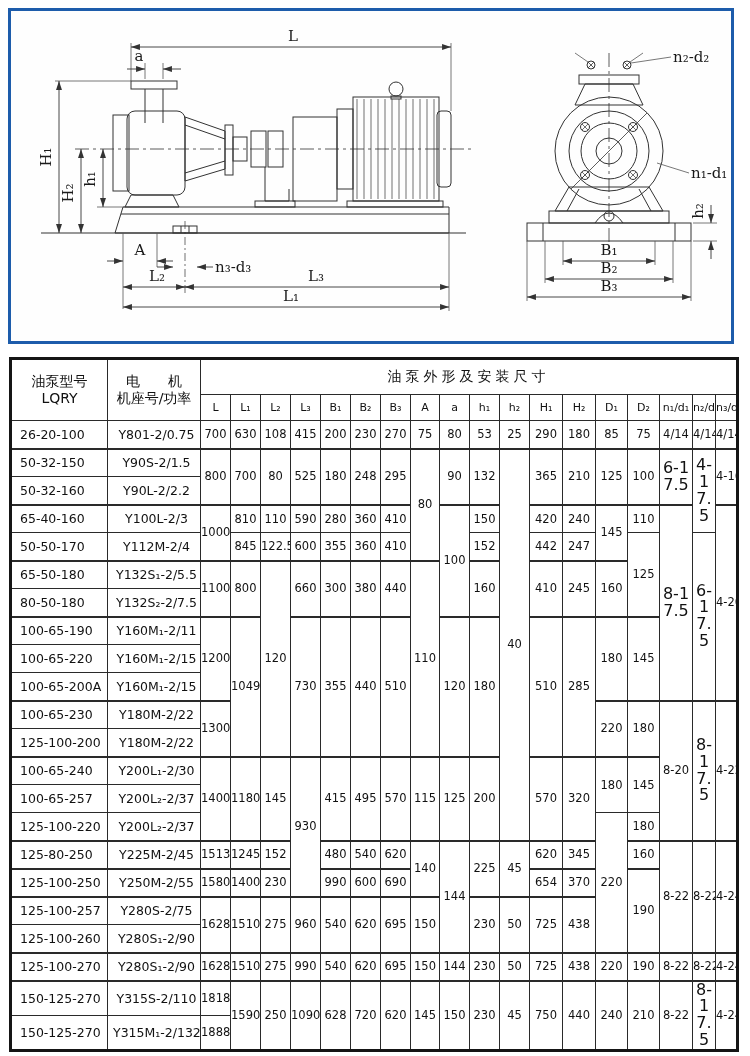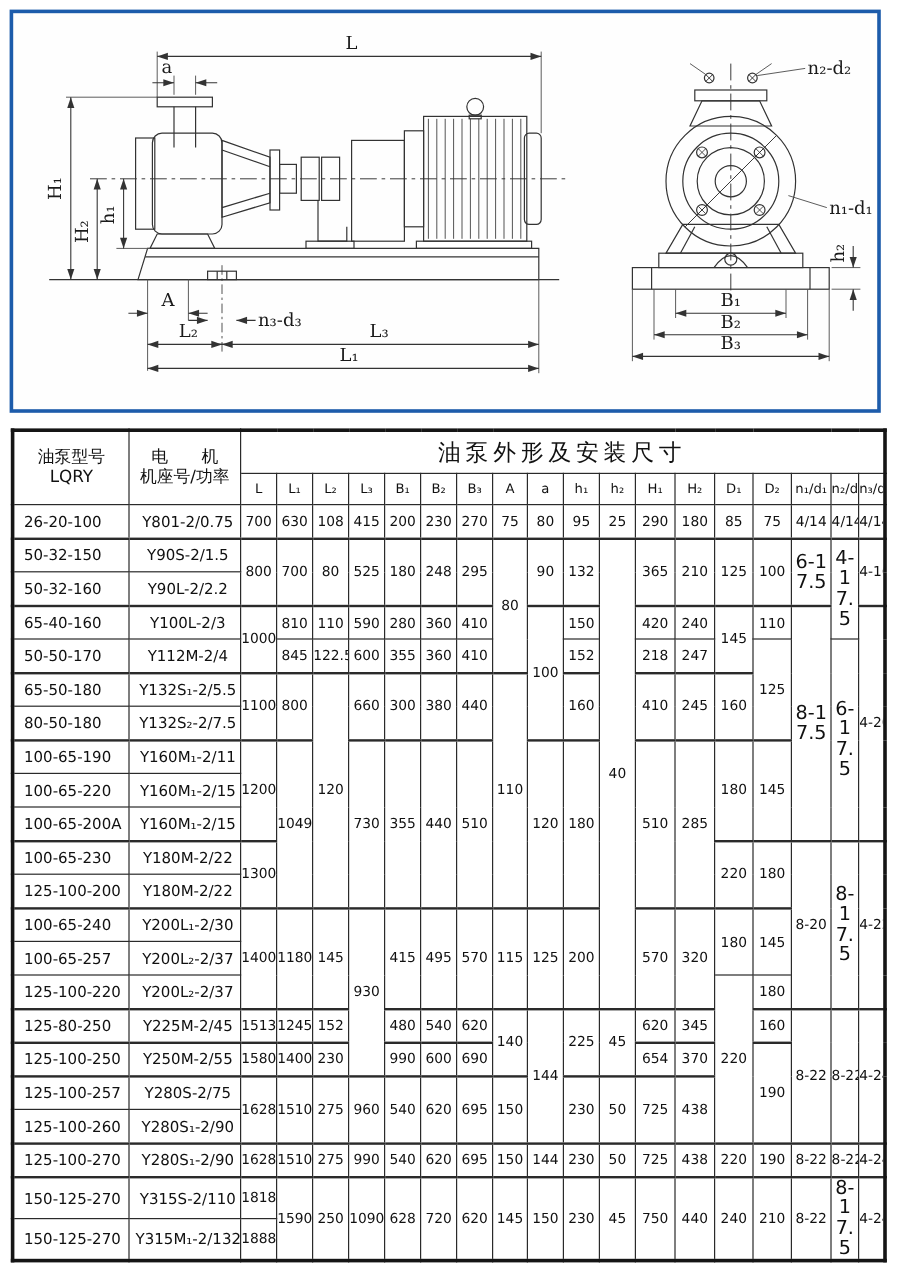--- a/index.html
+++ b/index.html
@@ -14,21 +14,21 @@
   table.specs{position:absolute;left:9px;top:357px;width:728px;height:518px;
       border-collapse:collapse;table-layout:fixed;border:3px solid #151515;
       font-family:"DejaVu Sans",sans-serif;}
   .specs th,.specs td{border:1px solid #2a2a2a;text-align:center;vertical-align:middle;
       padding:0;overflow:hidden;color:#111;}
   .specs thead tr.h1{height:36px;}
   .specs thead tr.h2{height:26px;}
   .specs tbody tr{height:28px;}
   th.c1,th.c2{font-size:14px;font-weight:normal;line-height:1.25;}
   th.c1 div,th.c2 div{white-space:nowrap;}
-  th.span{font-size:19px;font-weight:normal;letter-spacing:4px;}
+  th.span{font-size:14px;font-weight:normal;letter-spacing:4px;}
   th.dh{font-size:11px;font-weight:normal;white-space:nowrap;}
   td.mdl{font-size:12.5px;text-align:left;padding-left:8px;white-space:nowrap;}
   td.mtr{font-size:12.5px;text-align:center;padding-left:5px;white-space:nowrap;}
   td.num{font-size:11.5px;white-space:nowrap;line-height:1.05;}
   td.num.wr{font-size:16px;white-space:normal;word-break:break-all;}
   tr.grp td{border-top-width:2px;}
 </style>
 </head>
 <body>
 
@@ -252,21 +252,21 @@
           <td class="mtr">Y801-2/0.75</td>
           <td class="num">700</td>
           <td class="num">630</td>
           <td class="num">108</td>
           <td class="num">415</td>
           <td class="num">200</td>
           <td class="num">230</td>
           <td class="num">270</td>
           <td class="num">75</td>
           <td class="num">80</td>
-          <td class="num">95</td>
+          <td class="num">53</td>
           <td class="num">25</td>
           <td class="num">290</td>
           <td class="num">180</td>
           <td class="num">85</td>
           <td class="num">75</td>
           <td class="num">4/14</td>
           <td class="num">4/14</td>
           <td class="num">4/14</td>
         </tr>
         <tr class="grp">
@@ -317,21 +317,21 @@
         <tr>
           <td class="mdl">50-50-170</td>
           <td class="mtr">Y112M-2/4</td>
           <td class="num">845</td>
           <td class="num">122.5</td>
           <td class="num">600</td>
           <td class="num">355</td>
           <td class="num">360</td>
           <td class="num">410</td>
           <td class="num">152</td>
-          <td class="num">218</td>
+          <td class="num">442</td>
           <td class="num">247</td>
           <td rowspan="3" class="num">125</td>
           <td rowspan="6" class="num wr">6-17.5</td>
         </tr>
         <tr class="grp">
           <td class="mdl">65-50-180</td>
           <td class="mtr">Y132S₁-2/5.5</td>
           <td rowspan="2" class="num">1100</td>
           <td rowspan="2" class="num">800</td>
           <td rowspan="7" class="num">120</td>

